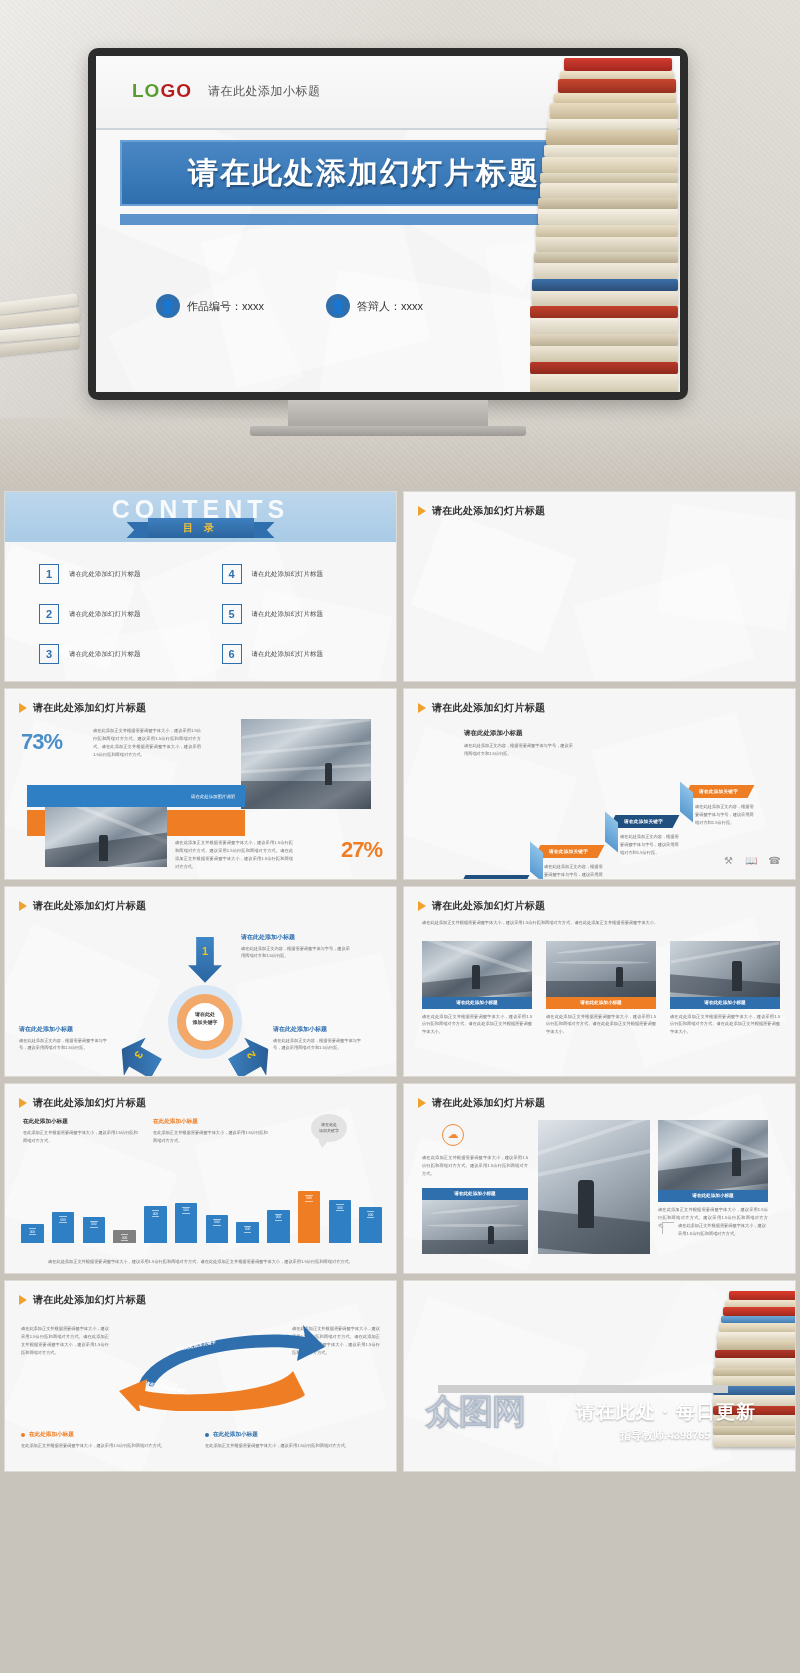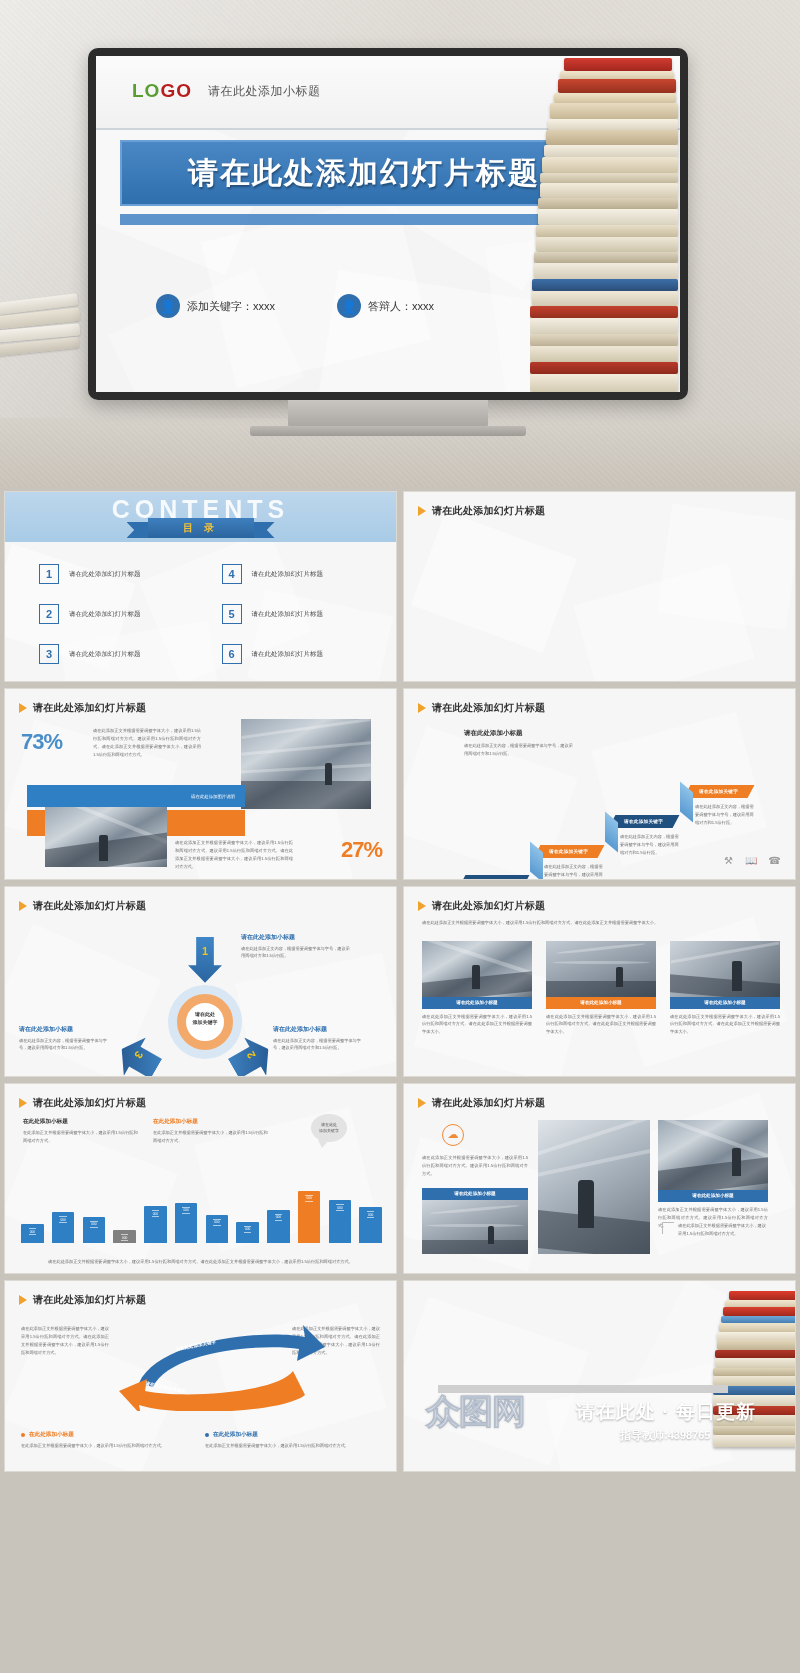--- a/index.html
+++ b/index.html
@@ -293,21 +293,21 @@
         <div class="ts-hr"></div>
 
         <div class="ts-bar">
           <span>请在此处添加幻灯片标题</span>
         </div>
         <div class="ts-subbar"></div>
 
         <div class="ts-people">
           <div class="ts-person">
             <div class="ts-avatar">👤</div>
-            <div class="ts-ptext">添加关键字：xxxx</div>
+            <div class="ts-ptext">作品编号：xxxx</div>
           </div>
           <div class="ts-person">
             <div class="ts-avatar">👤</div>
             <div class="ts-ptext">答辩人：xxxx</div>
           </div>
         </div>
 
         <div class="ts-books">
           <div class="bk" style="left:34px;top:2px;width:108px;height:13px;background:linear-gradient(180deg,#d23b30,#a3271f);"></div>
           <div class="bk" style="left:30px;top:15px;width:114px;height:8px;background:linear-gradient(180deg,#f1e6cf,#d8c9ab);"></div>

